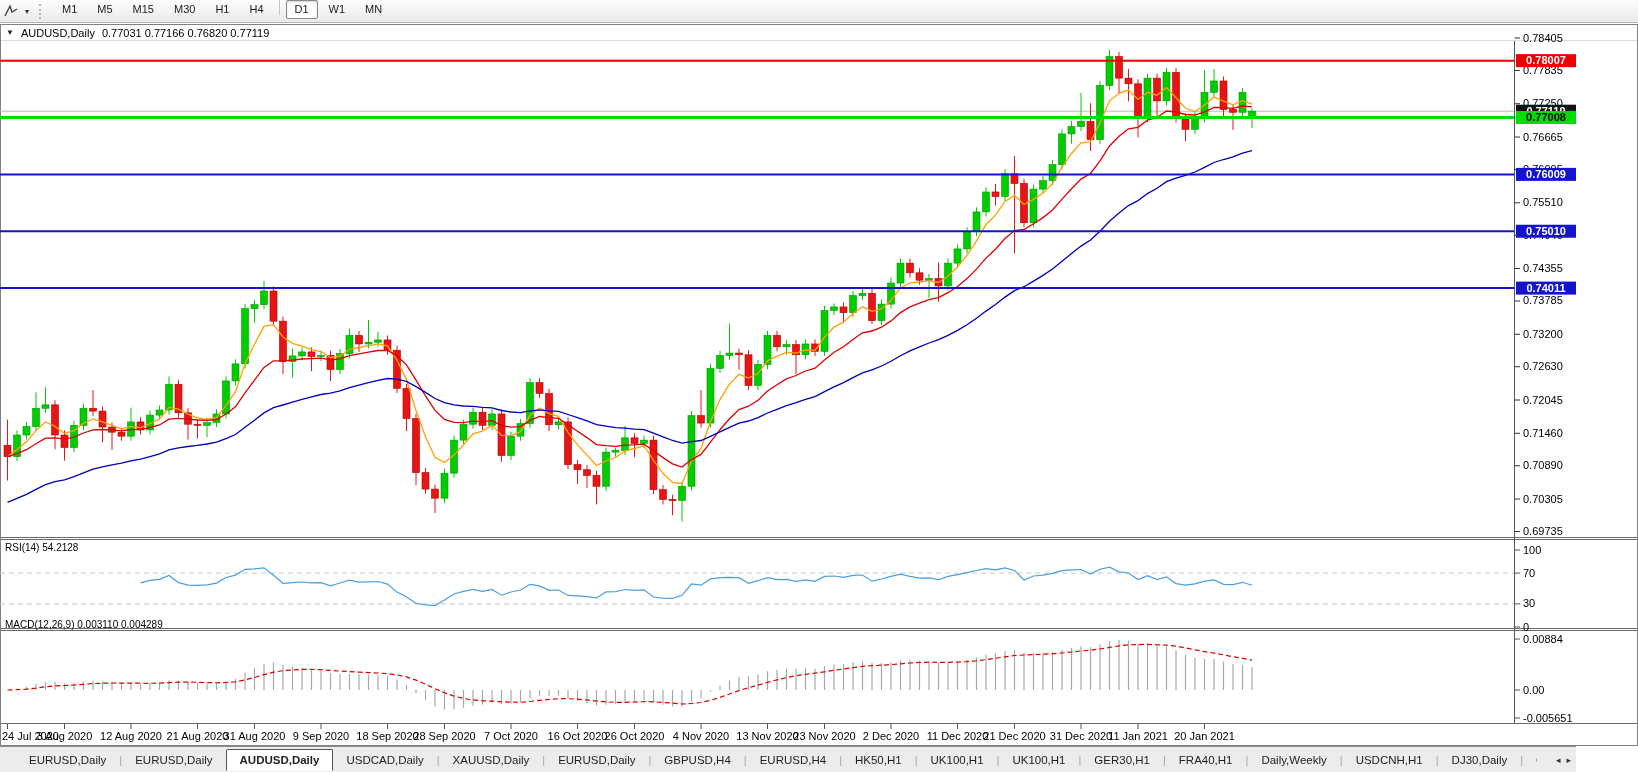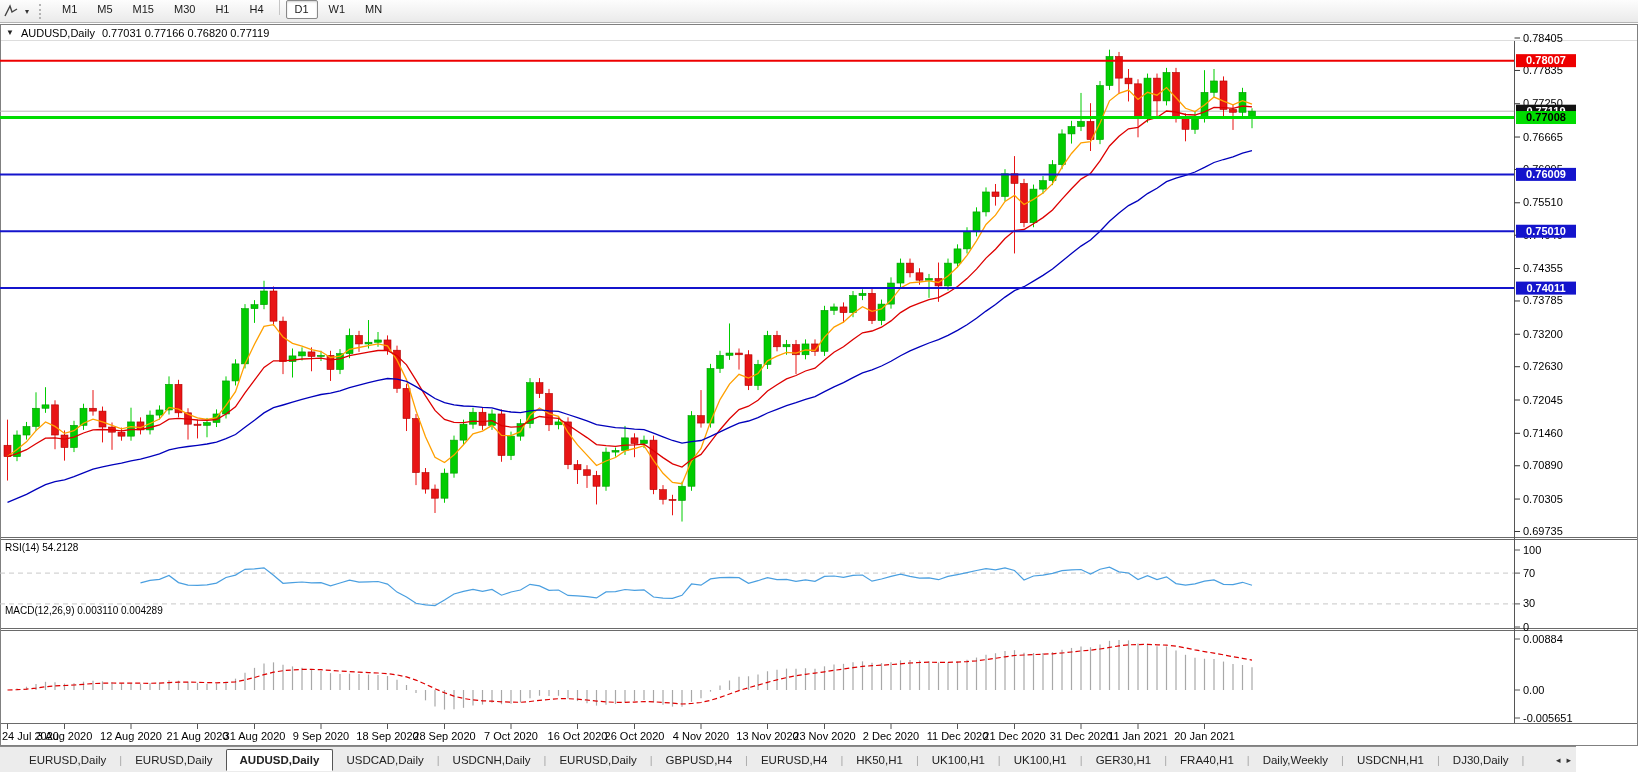--- a/index.html
+++ b/index.html
@@ -17,21 +17,21 @@
          border-radius:2px;cursor:pointer;color:#1a1a1a}
   .tfbtn.active{background:#fff;border-color:#898989;box-shadow:inset 0 1px 2px rgba(0,0,0,.18)}
   .tsep{width:1px;height:15px;background:#c6c6c6;margin:0 5px}
   
   #caption{position:absolute;top:26px;left:6px;height:13px;font-size:11px;color:#000;
            display:flex;align-items:center;gap:7px;white-space:nowrap}
   #caption .tri{font-size:8px;color:#222;cursor:pointer}
   
   .pane-label{position:absolute;left:5px;font-size:10px;color:#000;white-space:nowrap}
   #rsi-label{top:542px}
-  #macd-label{top:605px}
+  #macd-label{top:619px}
   
   #tabbar{position:absolute;top:746px;left:0;width:1576px;height:26px;background:#ececec;
           border-top:1px solid #8a8a8a;box-sizing:border-box;display:flex;align-items:center}
   #tabs{display:flex;align-items:center;height:100%;padding-left:16px;overflow:hidden;flex:1;white-space:nowrap}
   .tab{padding:4px 13px;font-size:11.5px;color:#222;cursor:pointer}
   .tab.active{background:#fff;border:1px solid #555;border-bottom:1px solid #fff;font-weight:bold;
               border-radius:2px 2px 0 0;margin-bottom:-1px}
   .tabsep{color:#a8a8a8;font-size:11px}
   #tab-scroll{width:34px;display:flex;gap:6px;justify-content:flex-end;padding-right:5px;
               font-size:9px;color:#333}
@@ -635,21 +635,21 @@
 </div>
 
 <div id="tabbar">
   <div id="tabs">
       <div class="tab">EURUSD,Daily</div>
       <span class="tabsep">|</span>
       <div class="tab">EURUSD,Daily</div>
       <div class="tab active">AUDUSD,Daily</div>
       <div class="tab">USDCAD,Daily</div>
       <span class="tabsep">|</span>
-      <div class="tab">USDCNH,Daily</div>
+      <div class="tab">XAUUSD,Daily</div>
       <span class="tabsep">|</span>
       <div class="tab">EURUSD,Daily</div>
       <span class="tabsep">|</span>
       <div class="tab">GBPUSD,H4</div>
       <span class="tabsep">|</span>
       <div class="tab">EURUSD,H4</div>
       <span class="tabsep">|</span>
       <div class="tab">HK50,H1</div>
       <span class="tabsep">|</span>
       <div class="tab">UK100,H1</div>

